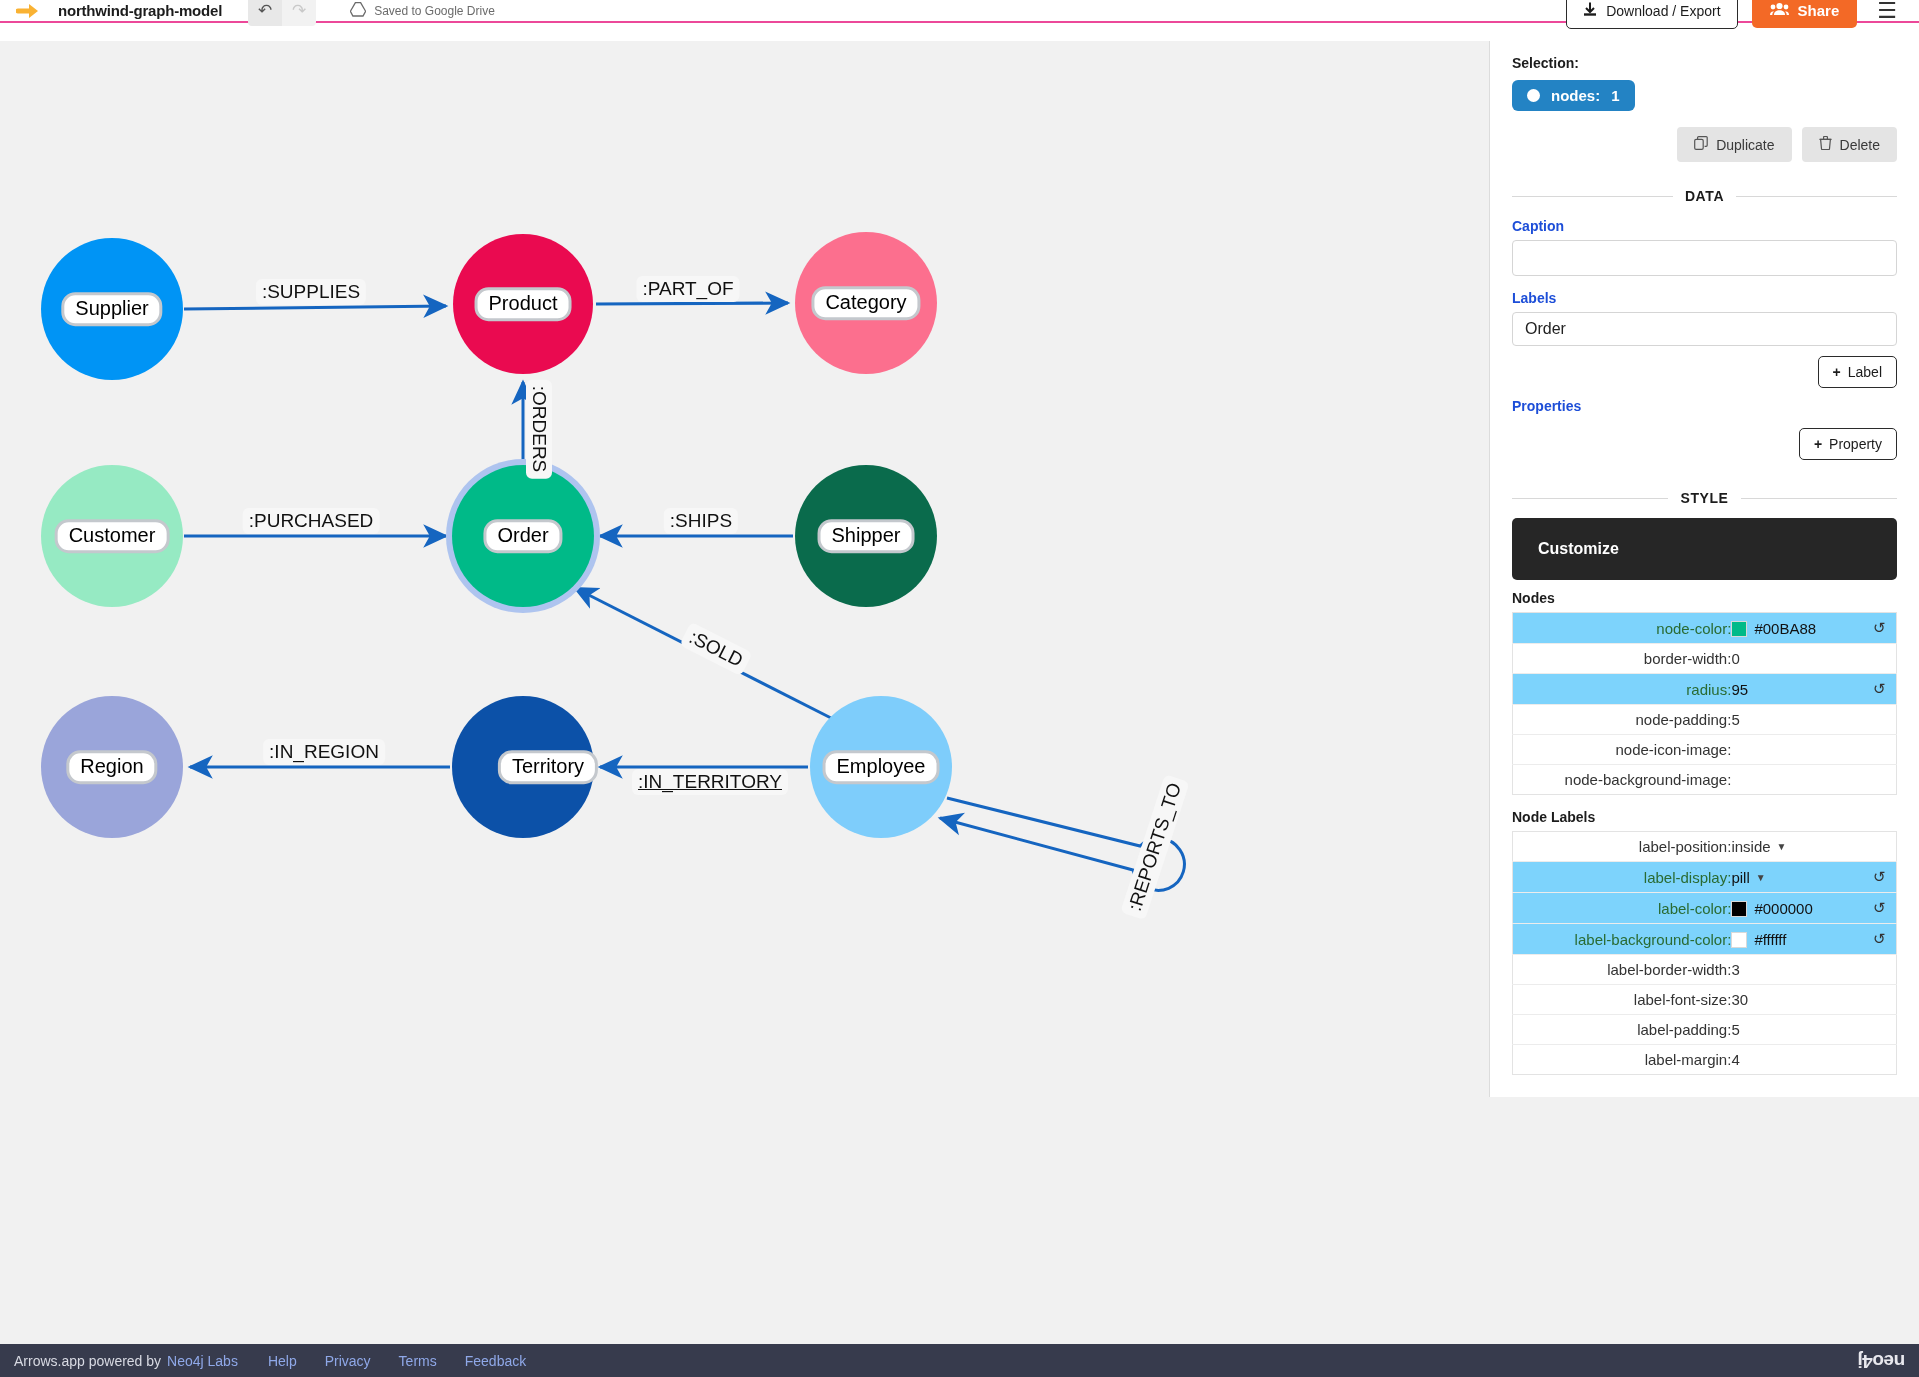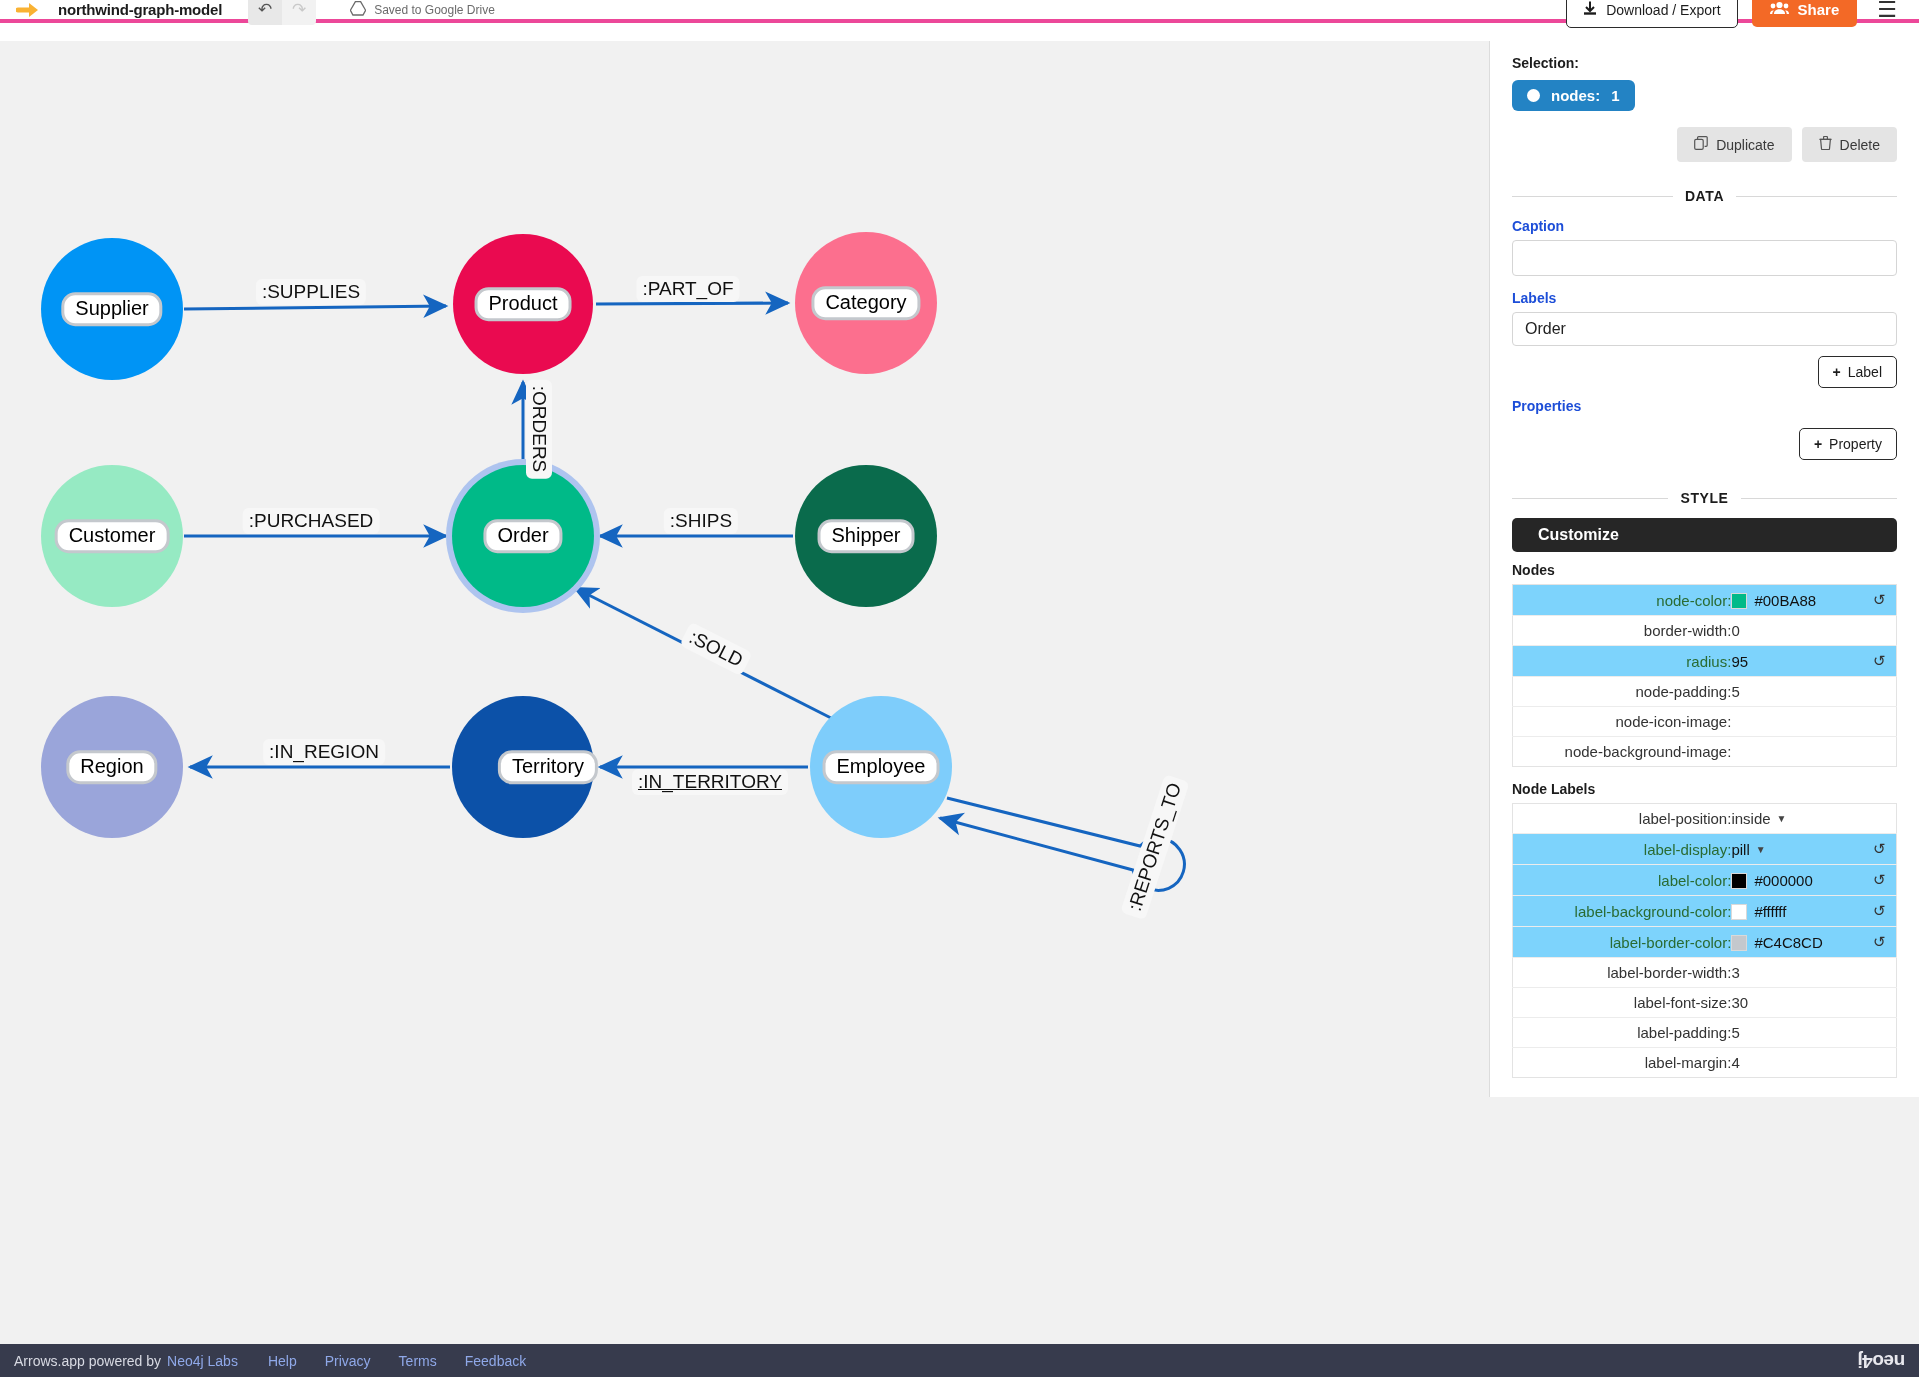--- a/index.html
+++ b/index.html
@@ -8,21 +8,21 @@
     width: 1919px; height: 1377px;
     overflow: hidden;
     font-family: "Liberation Sans", sans-serif;
     background: #ffffff;
   }
   #app { position: relative; width: 1919px; height: 1377px; }
 
   
   #topbar {
     position: absolute; top: 0; left: 0; width: 1919px; height: 23px;
-    background: #ffffff; border-bottom: 4px solid #ec4899;
+    background: #ffffff; border-bottom: 2px solid #ec4899;
     display: flex; align-items: center;
   }
   #arrows-logo { margin-left: 14px; width: 30px; height: 30px; display:flex; align-items:center; justify-content:center; }
   #doc-title {
     margin-left: 14px; font-size: 15px; font-weight: bold; color: #1c1c1c;
     letter-spacing: -0.2px;
   }
   .undo-group { margin-left: 26px; display: flex; }
   .undo-btn {
     width: 34px; height: 30px; display: flex; align-items: center; justify-content: center;
@@ -109,21 +109,21 @@
   .input-tall { height: 34px; }
   .outline-btn {
     display: inline-flex; align-items: center; gap: 7px;
     border: 1px solid #2b2b2b; border-radius: 5px; background: #fff;
     padding: 7px 14px; font-size: 14px; color: #1c1c1c;
   }
   .row-right { display: flex; justify-content: flex-end; margin-top: 10px; }
   #customize-btn {
     display: block; margin: 12px auto 0 auto;
     background: #262626; color: #fff; border-radius: 5px;
-    padding: 8px 26px; font-size: 16px; font-weight: bold;
+    padding: 22px 26px; font-size: 16px; font-weight: bold;
   }
   .style-table { width: 100%; border: 1px solid #e3e3e3; border-collapse: collapse; margin-top: 6px; }
   .style-table tr { border-bottom: 1px solid #ececec; }
   .style-table tr:last-child { border-bottom: none; }
   .style-table tr.changed { background: #7dd3fc; }
   .style-table td { padding: 6px 0; font-size: 15px; color: #333; vertical-align: middle; }
   .st-key { text-align: right; width: 57%; padding-right: 6px; white-space: nowrap; }
   .st-val { text-align: left; padding-left: 2px; white-space: nowrap; }
   .st-reset { width: 34px; text-align: center; color: #2a6b33; font-size: 17px; }
   tr.changed .st-key { color: #2a6b33; }
@@ -374,25 +374,20 @@
           <tr class="changed">
             <td class="st-key">label-color:</td>
             <td class="st-val"><span class="swatch" style="background: rgb(0, 0, 0);"></span>#000000</td>
             <td class="st-reset">↺</td>
           </tr>
           <tr class="changed">
             <td class="st-key">label-background-color:</td>
             <td class="st-val"><span class="swatch" style="background: rgb(255, 255, 255);"></span>#ffffff</td>
             <td class="st-reset">↺</td>
           </tr>
-          <tr class="changed">
-            <td class="st-key">label-border-color:</td>
-            <td class="st-val"><span class="swatch" style="background: rgb(196, 200, 205);"></span>#C4C8CD</td>
-            <td class="st-reset">↺</td>
-          </tr>
           <tr>
             <td class="st-key">label-border-width:</td>
             <td class="st-val">3</td>
             <td class="st-reset"></td>
           </tr>
           <tr>
             <td class="st-key">label-font-size:</td>
             <td class="st-val">30</td>
             <td class="st-reset"></td>
           </tr>

